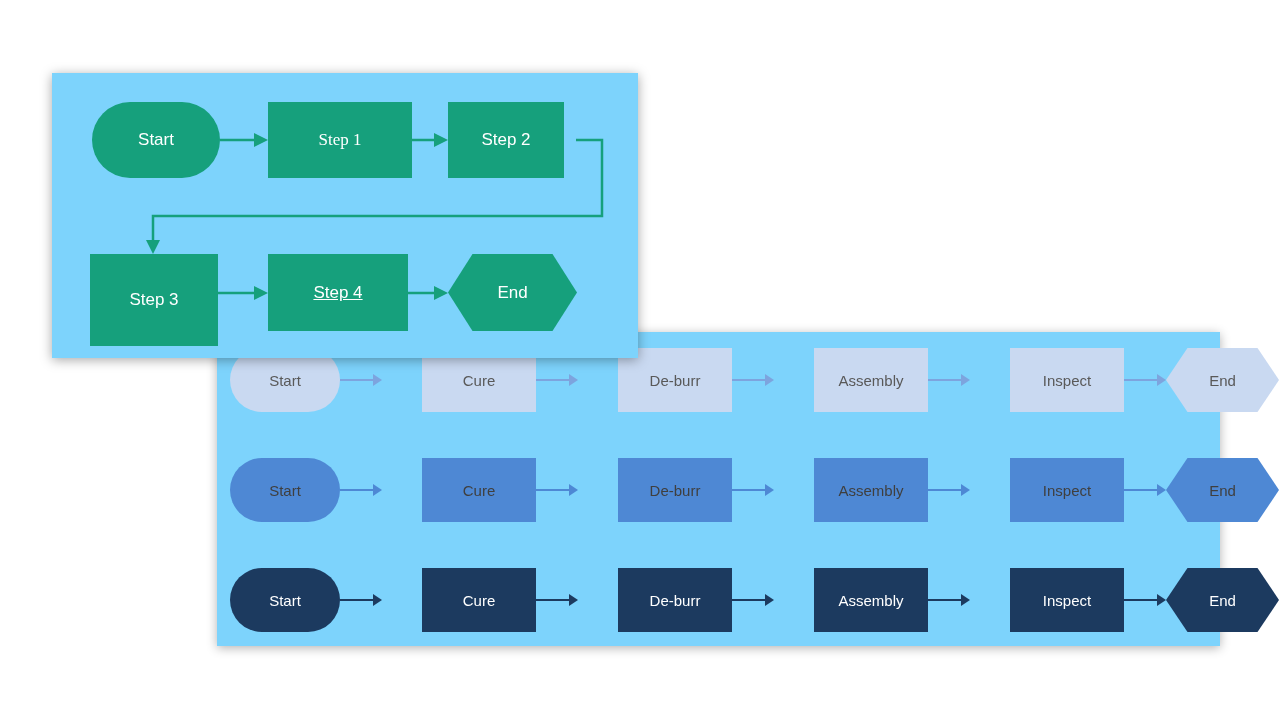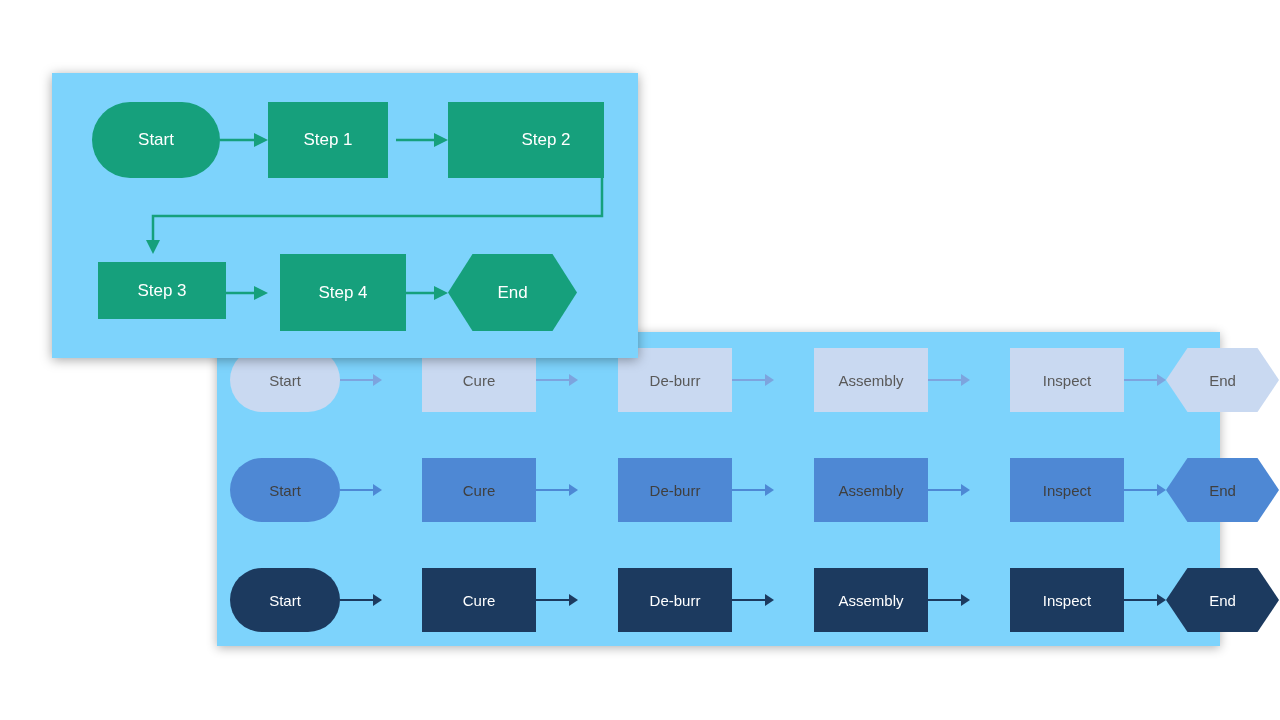--- a/index.html
+++ b/index.html
@@ -19,24 +19,24 @@
     z-index: 2;
   }
   .g-node {
     position: absolute;
     background: #16a07c;
     color: #ffffff;
     font-size: 17px;
     display: flex; align-items: center; justify-content: center;
   }
   #p1-start { left: 40px;  top: 29px;  width: 128px; height: 76px; border-radius: 38px; }
-  #p1-step1 { left: 216px; top: 29px;  width: 120px; height: 76px; }
-  #p1-step2 { left: 396px; top: 29px;  width: 116px; height: 76px; padding-left: 40px; }
-  #p1-step3 { left: 46px;  top: 181px; width: 128px; height: 57px; margin-top: 8px; }
-  #p1-step4 { left: 228px; top: 181px; width: 126px; height: 77px; }
+  #p1-step1 { left: 216px; top: 29px;  width: 144px; height: 76px; font-family: Liberation Serif, serif; }
+  #p1-step2 { left: 396px; top: 29px;  width: 116px; height: 76px; }
+  #p1-step3 { left: 38px;  top: 181px; width: 128px; height: 92px; }
+  #p1-step4 { left: 216px; top: 181px; width: 140px; height: 77px; text-decoration: underline; }
   #p1-end   { left: 396px; top: 181px; width: 129px; height: 77px;
               clip-path: polygon(19% 0, 81% 0, 100% 50%, 81% 100%, 19% 100%, 0 50%); }
   #p1-arrows { position: absolute; left: 0; top: 0; width: 586px; height: 285px; pointer-events: none; }
 
   
   #panel2 {
     left: 217px; top: 332px; width: 1003px; height: 314px;
     box-shadow: 0 2px 10px rgba(0,0,0,0.30);
     z-index: 1;
     display: flex; flex-direction: column;

